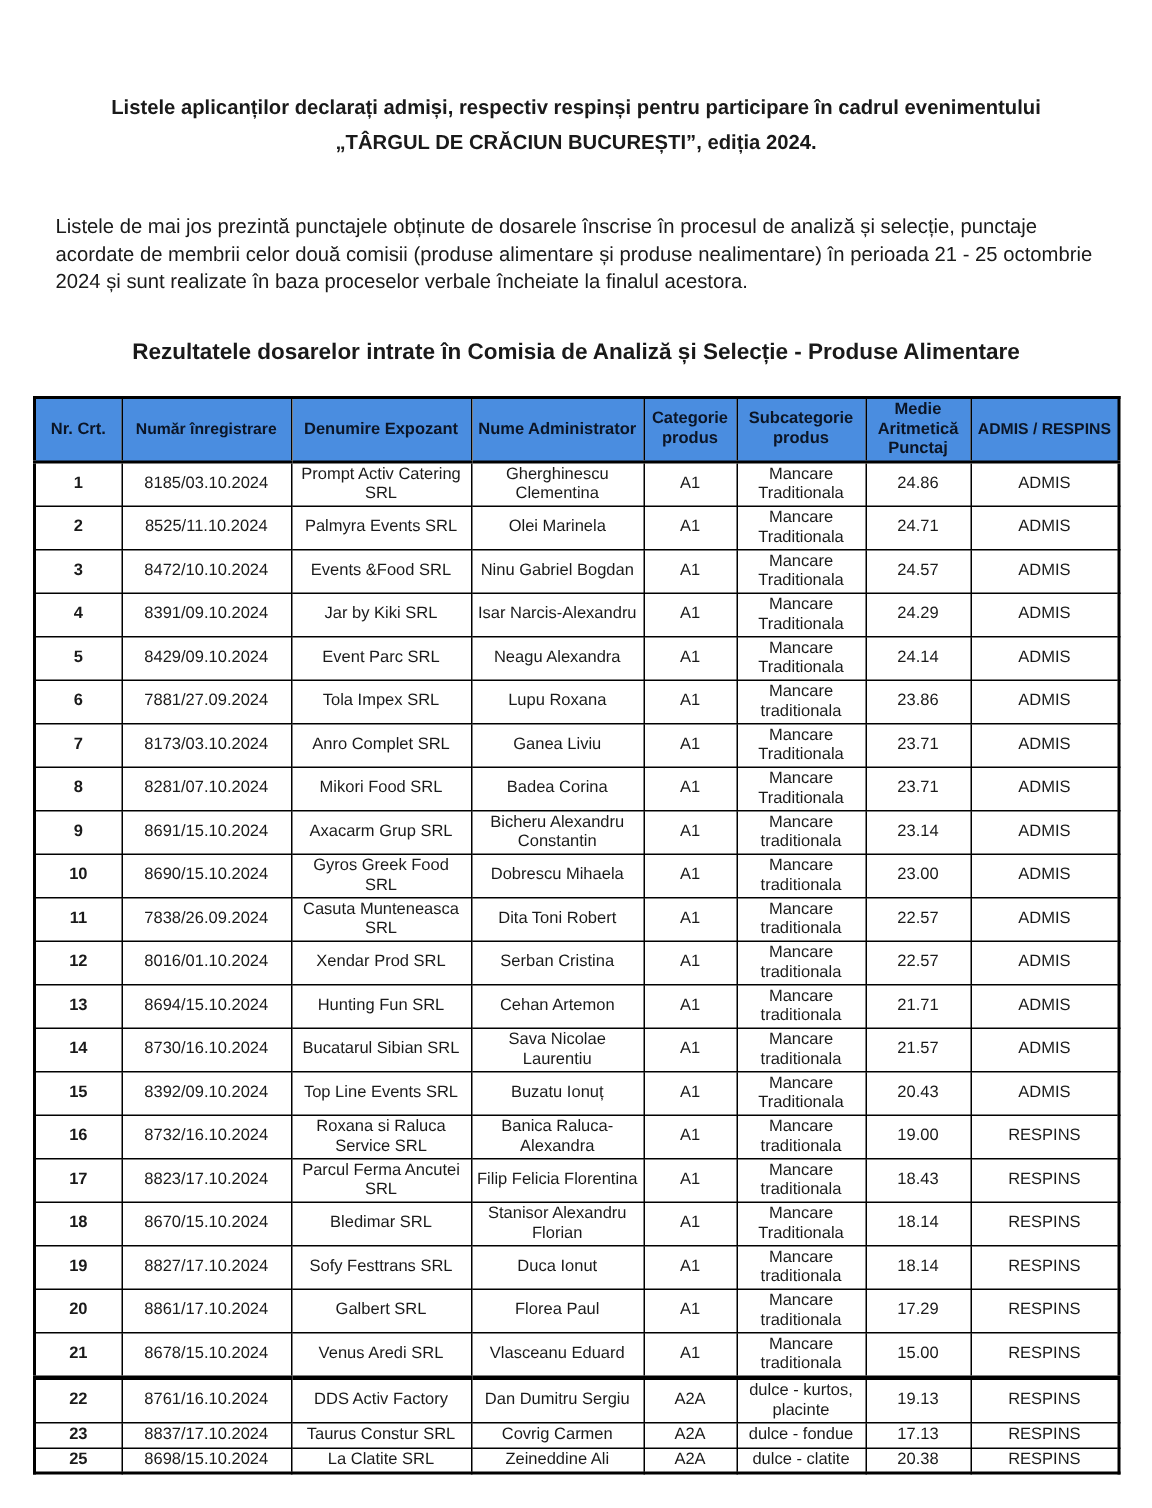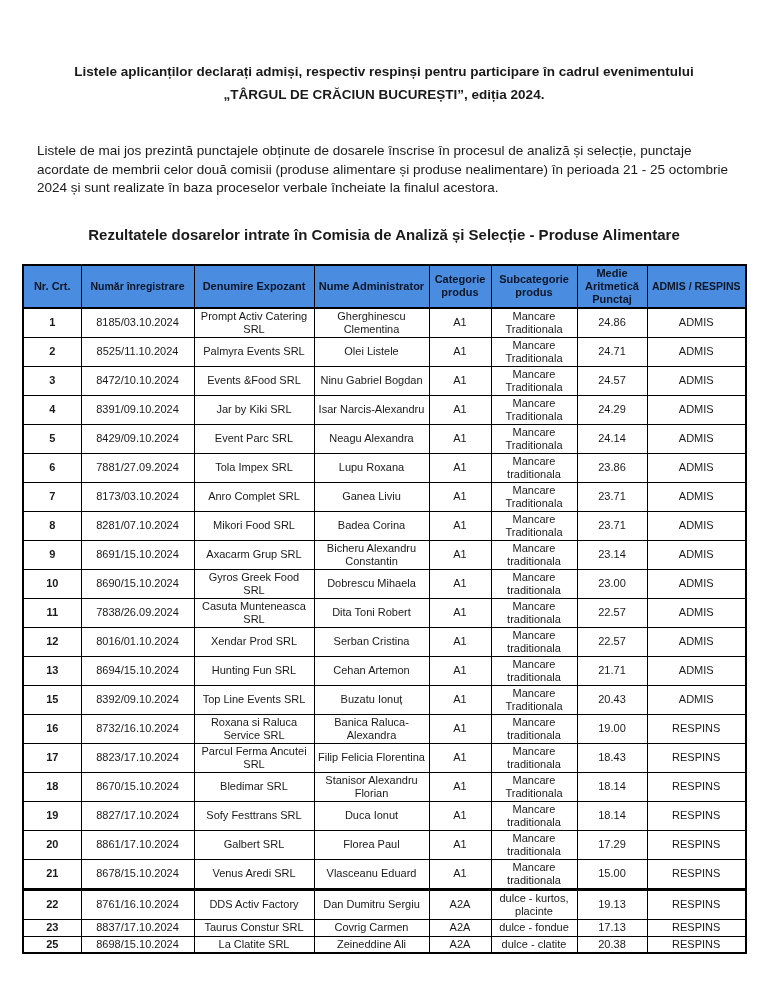--- a/index.html
+++ b/index.html
@@ -121,21 +121,21 @@
           <td>Gherghinescu Clementina</td>
           <td>A1</td>
           <td>Mancare Traditionala</td>
           <td>24.86</td>
           <td>ADMIS</td>
         </tr>
         <tr>
           <td>2</td>
           <td>8525/11.10.2024</td>
           <td>Palmyra Events SRL</td>
-          <td>Olei Listele</td>
+          <td>Olei Marinela</td>
           <td>A1</td>
           <td>Mancare Traditionala</td>
           <td>24.71</td>
           <td>ADMIS</td>
         </tr>
         <tr>
           <td>3</td>
           <td>8472/10.10.2024</td>
           <td>Events &amp;Food SRL</td>
           <td>Ninu Gabriel Bogdan</td>
@@ -235,20 +235,30 @@
           <td>ADMIS</td>
         </tr>
         <tr>
           <td>13</td>
           <td>8694/15.10.2024</td>
           <td>Hunting Fun SRL</td>
           <td>Cehan Artemon</td>
           <td>A1</td>
           <td>Mancare traditionala</td>
           <td>21.71</td>
+          <td>ADMIS</td>
+        </tr>
+        <tr>
+          <td>14</td>
+          <td>8730/16.10.2024</td>
+          <td>Bucatarul Sibian SRL</td>
+          <td>Sava Nicolae Laurentiu</td>
+          <td>A1</td>
+          <td>Mancare traditionala</td>
+          <td>21.57</td>
           <td>ADMIS</td>
         </tr>
         <tr>
           <td>15</td>
           <td>8392/09.10.2024</td>
           <td>Top Line Events SRL</td>
           <td>Buzatu Ionuț</td>
           <td>A1</td>
           <td>Mancare Traditionala</td>
           <td>20.43</td>

